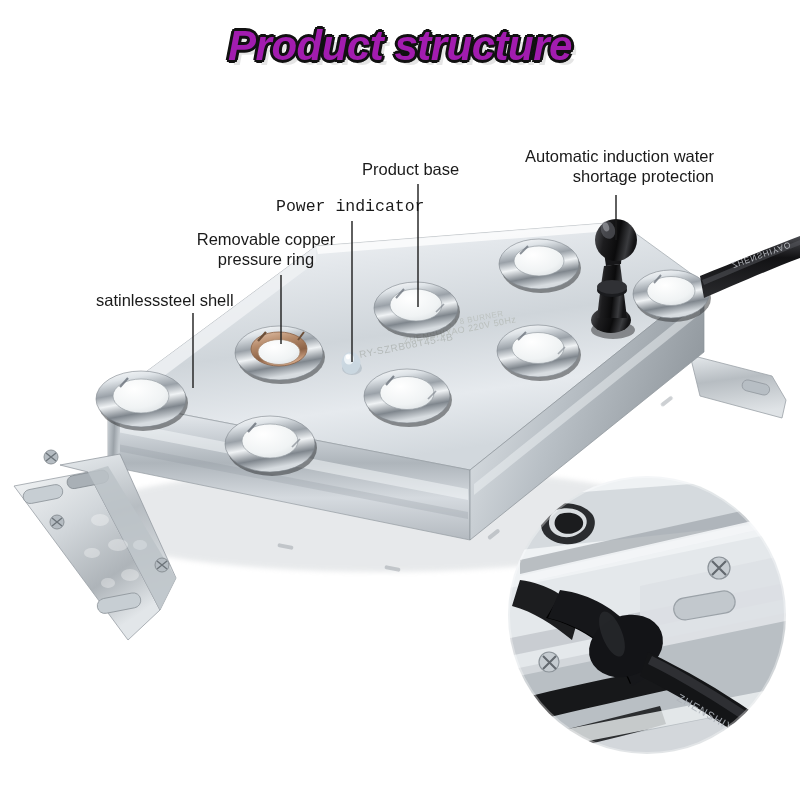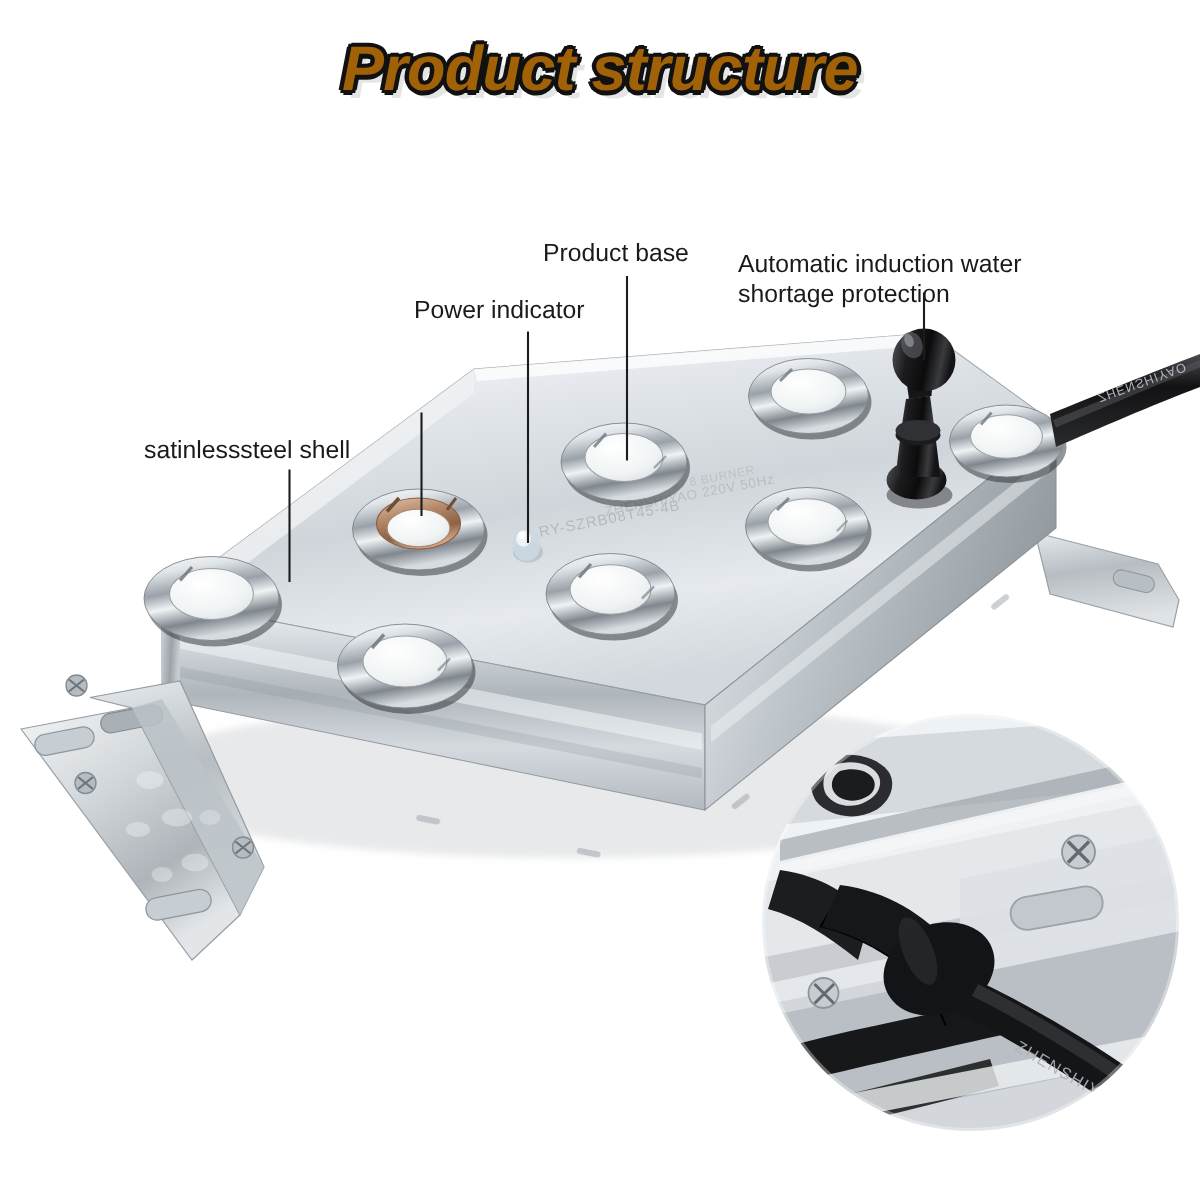--- a/index.html
+++ b/index.html
@@ -7,40 +7,40 @@
     width:800px;height:800px;background:#ffffff;
     font-family:"Liberation Sans", sans-serif;
     overflow:hidden;position:relative;
   }
   #stage{position:absolute;inset:0;width:800px;height:800px;background:#fff;}
 
   
   .title{
     position:absolute;left:0;right:0;top:22px;text-align:center;
     font-size:42px;font-weight:bold;font-style:italic;letter-spacing:-0.5px;
-    color:#a16207;
+    color:#a21caf;
     -webkit-text-stroke:1.5px #ffffff;
     paint-order:stroke fill;
     text-shadow:
       3px 0 0 #111, -3px 0 0 #111, 0 3px 0 #111, 0 -3px 0 #111,
       2px 2px 0 #111, -2px 2px 0 #111, 2px -2px 0 #111, -2px -2px 0 #111,
       5px 5px 0 rgba(0,0,0,0.10);
     white-space:nowrap;
   }
 
   
   .label{
     position:absolute;color:#1a1a1a;font-size:16.5px;line-height:1.22;
     white-space:pre-line;
   }
   .lbl-shell{left:96px;top:290px;text-align:right;}
   .lbl-copper{left:191px;top:229px;text-align:center;width:150px;}
-  .lbl-power{left:276px;top:197px;text-align:left;}
+  .lbl-power{left:276px;top:197px;text-align:left;font-family:Liberation Mono, monospace;}
   .lbl-ceramic{left:362px;top:159px;text-align:left;}
-  .lbl-auto{left:492px;top:146px;text-align:left;width:222px;margin-top:20px;}
+  .lbl-auto{left:492px;top:146px;text-align:right;width:222px;}
 
   
   #product{position:absolute;left:0;top:0;width:800px;height:800px;}
 </style>
 </head>
 <body>
 
 <div id="stage">
 
   <div class="title">Product structure</div>
@@ -333,20 +333,22 @@
       <path d="M548,506 C566,500 584,504 592,514 C598,522 594,534 584,540 C570,548 552,544 544,534 C538,524 540,512 548,506 Z" fill="#2a2c2f"></path>
       <path d="M556,510 C568,506 580,509 585,516 C589,522 586,530 578,534 C568,540 556,537 551,530 C547,523 549,514 556,510 Z" fill="#d9dde0"></path>
       <path d="M560,514 C570,511 579,514 582,519 C585,524 582,530 576,532 C568,536 559,533 556,528 C553,523 555,517 560,514 Z" fill="#1b1c1e"></path>
 
       <circle cx="647" cy="615" r="139" fill="none" stroke="#ffffff" stroke-width="4" opacity="0.35"></circle>
     </g>
   </svg>
 
   <div class="label lbl-shell">satinlesssteel shell</div>
 
+  <div class="label lbl-copper">Removable copper
+pressure ring</div>
 
   <div class="label lbl-power">Power indicator</div>
 
   <div class="label lbl-ceramic">Product base</div>
 
   <div class="label lbl-auto">Automatic induction water
 shortage protection</div>
 
 </div>
 

